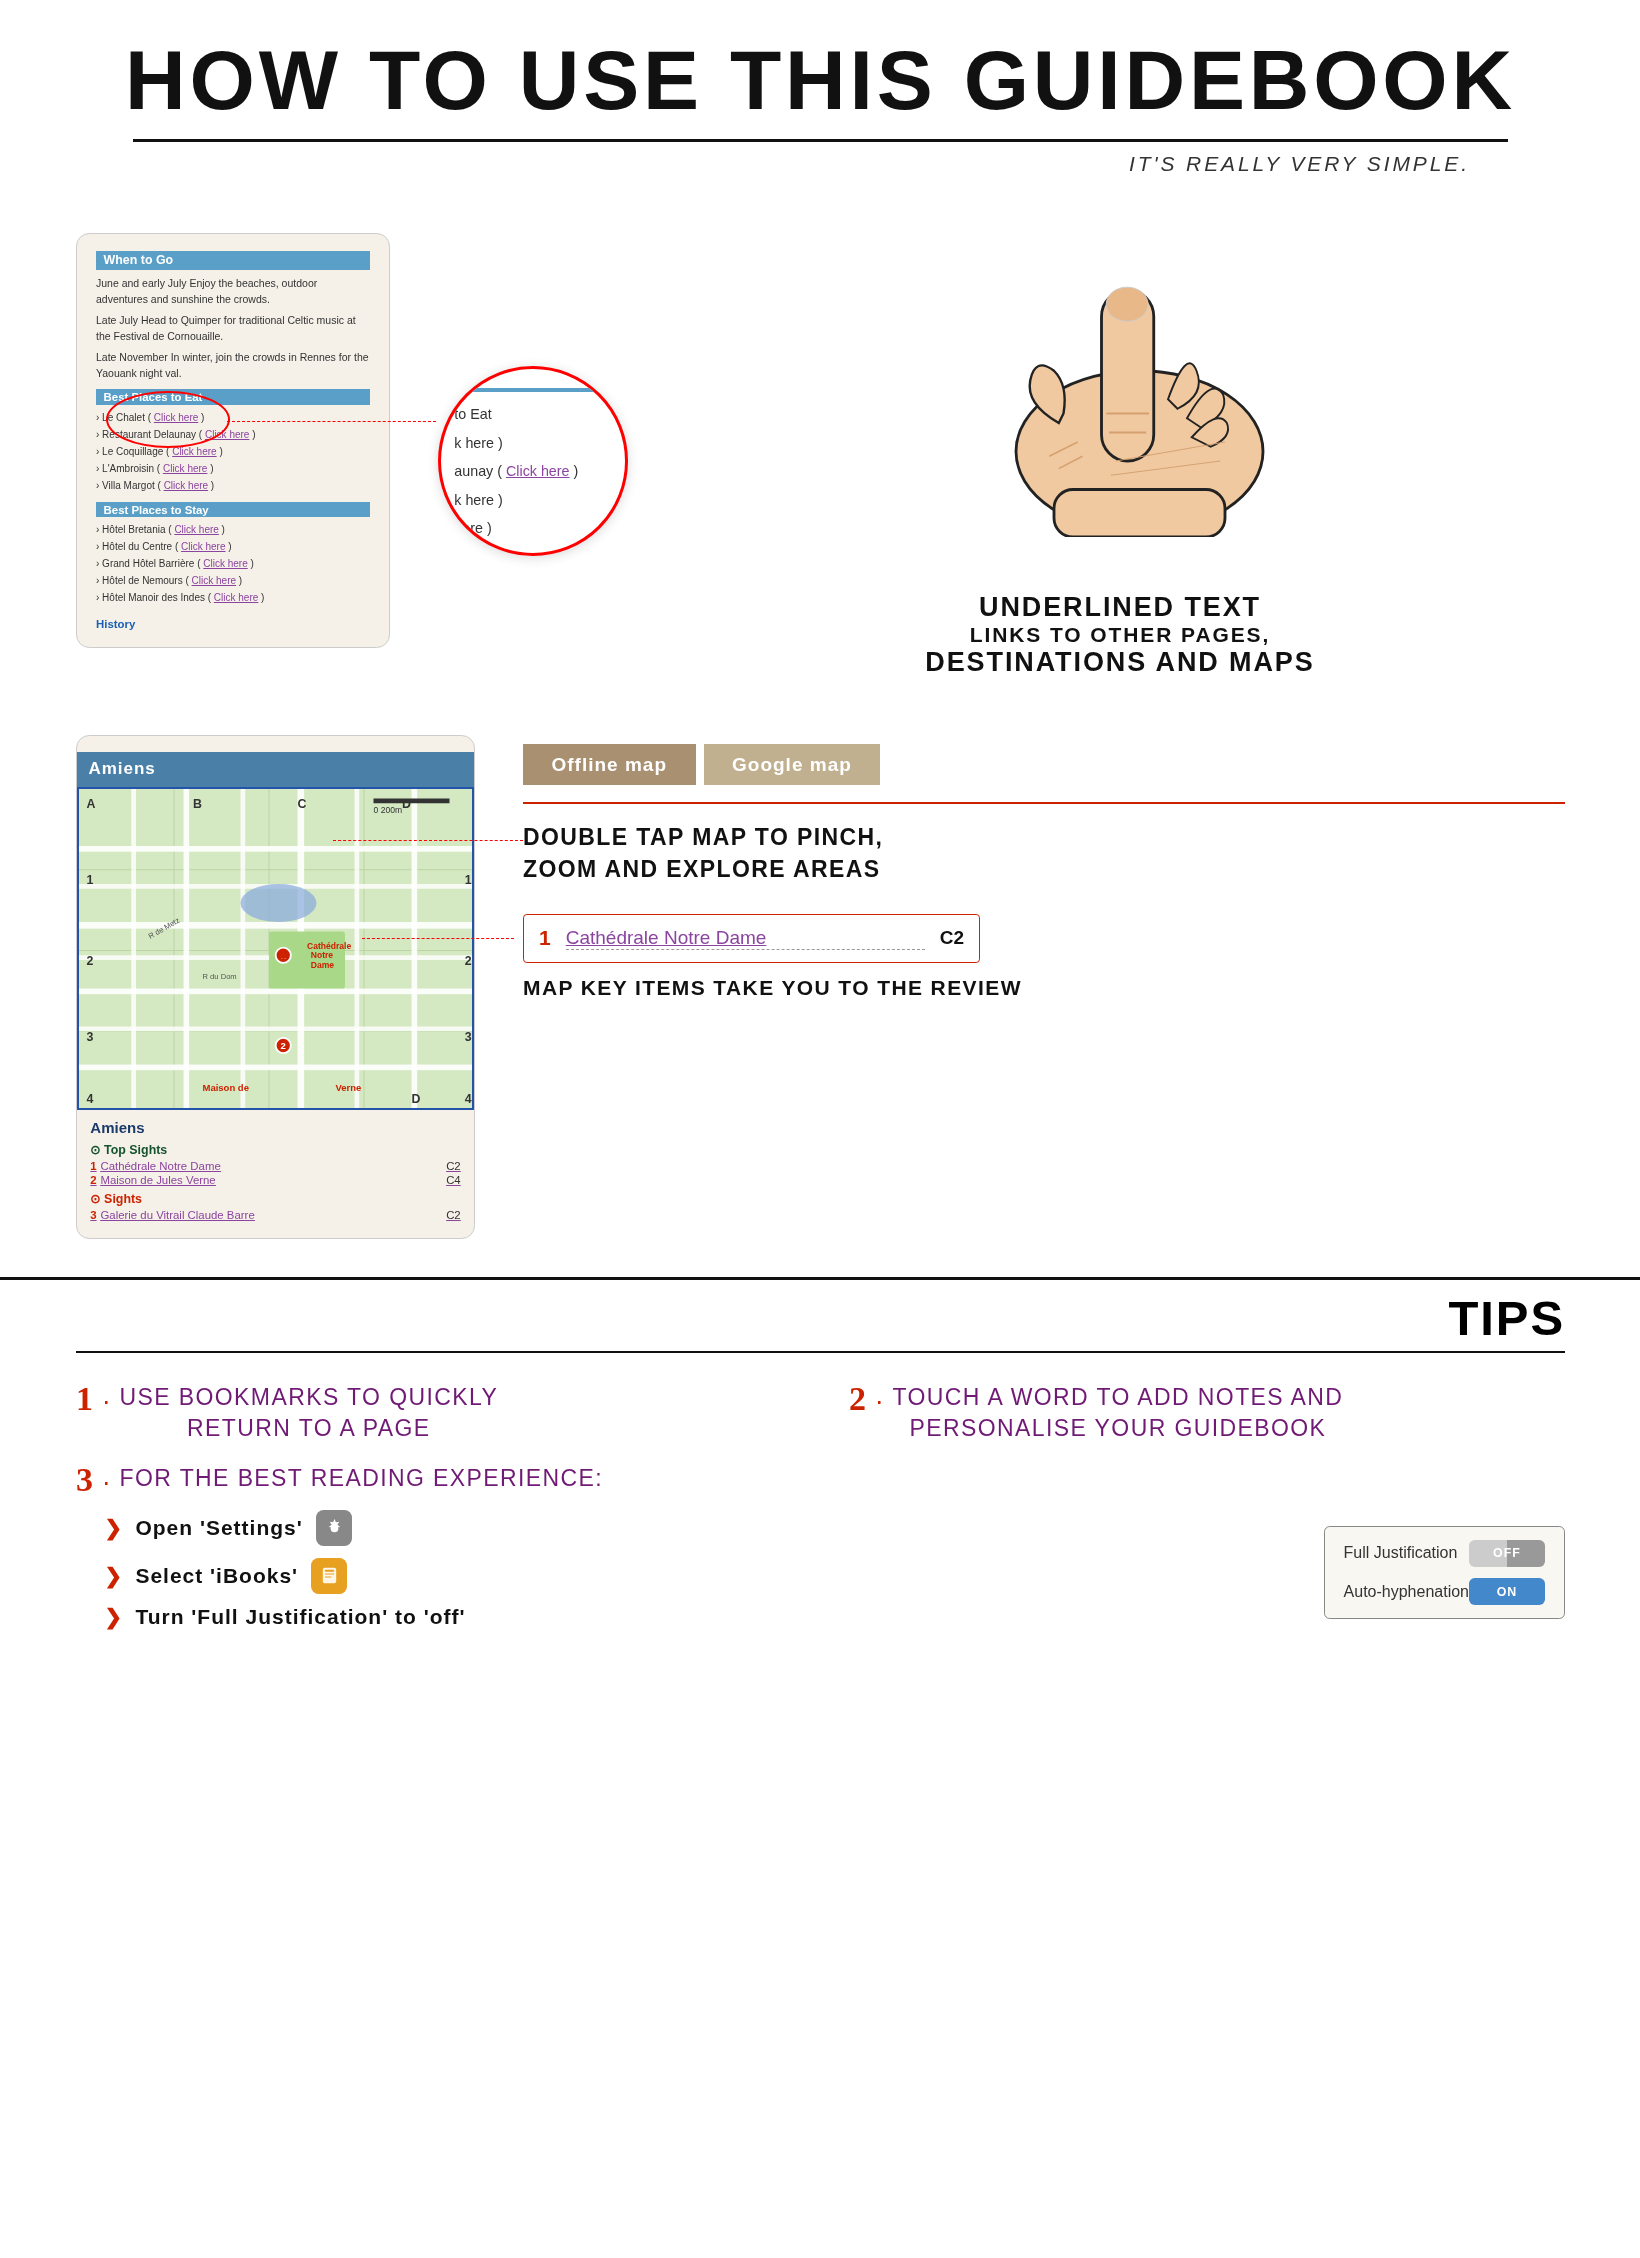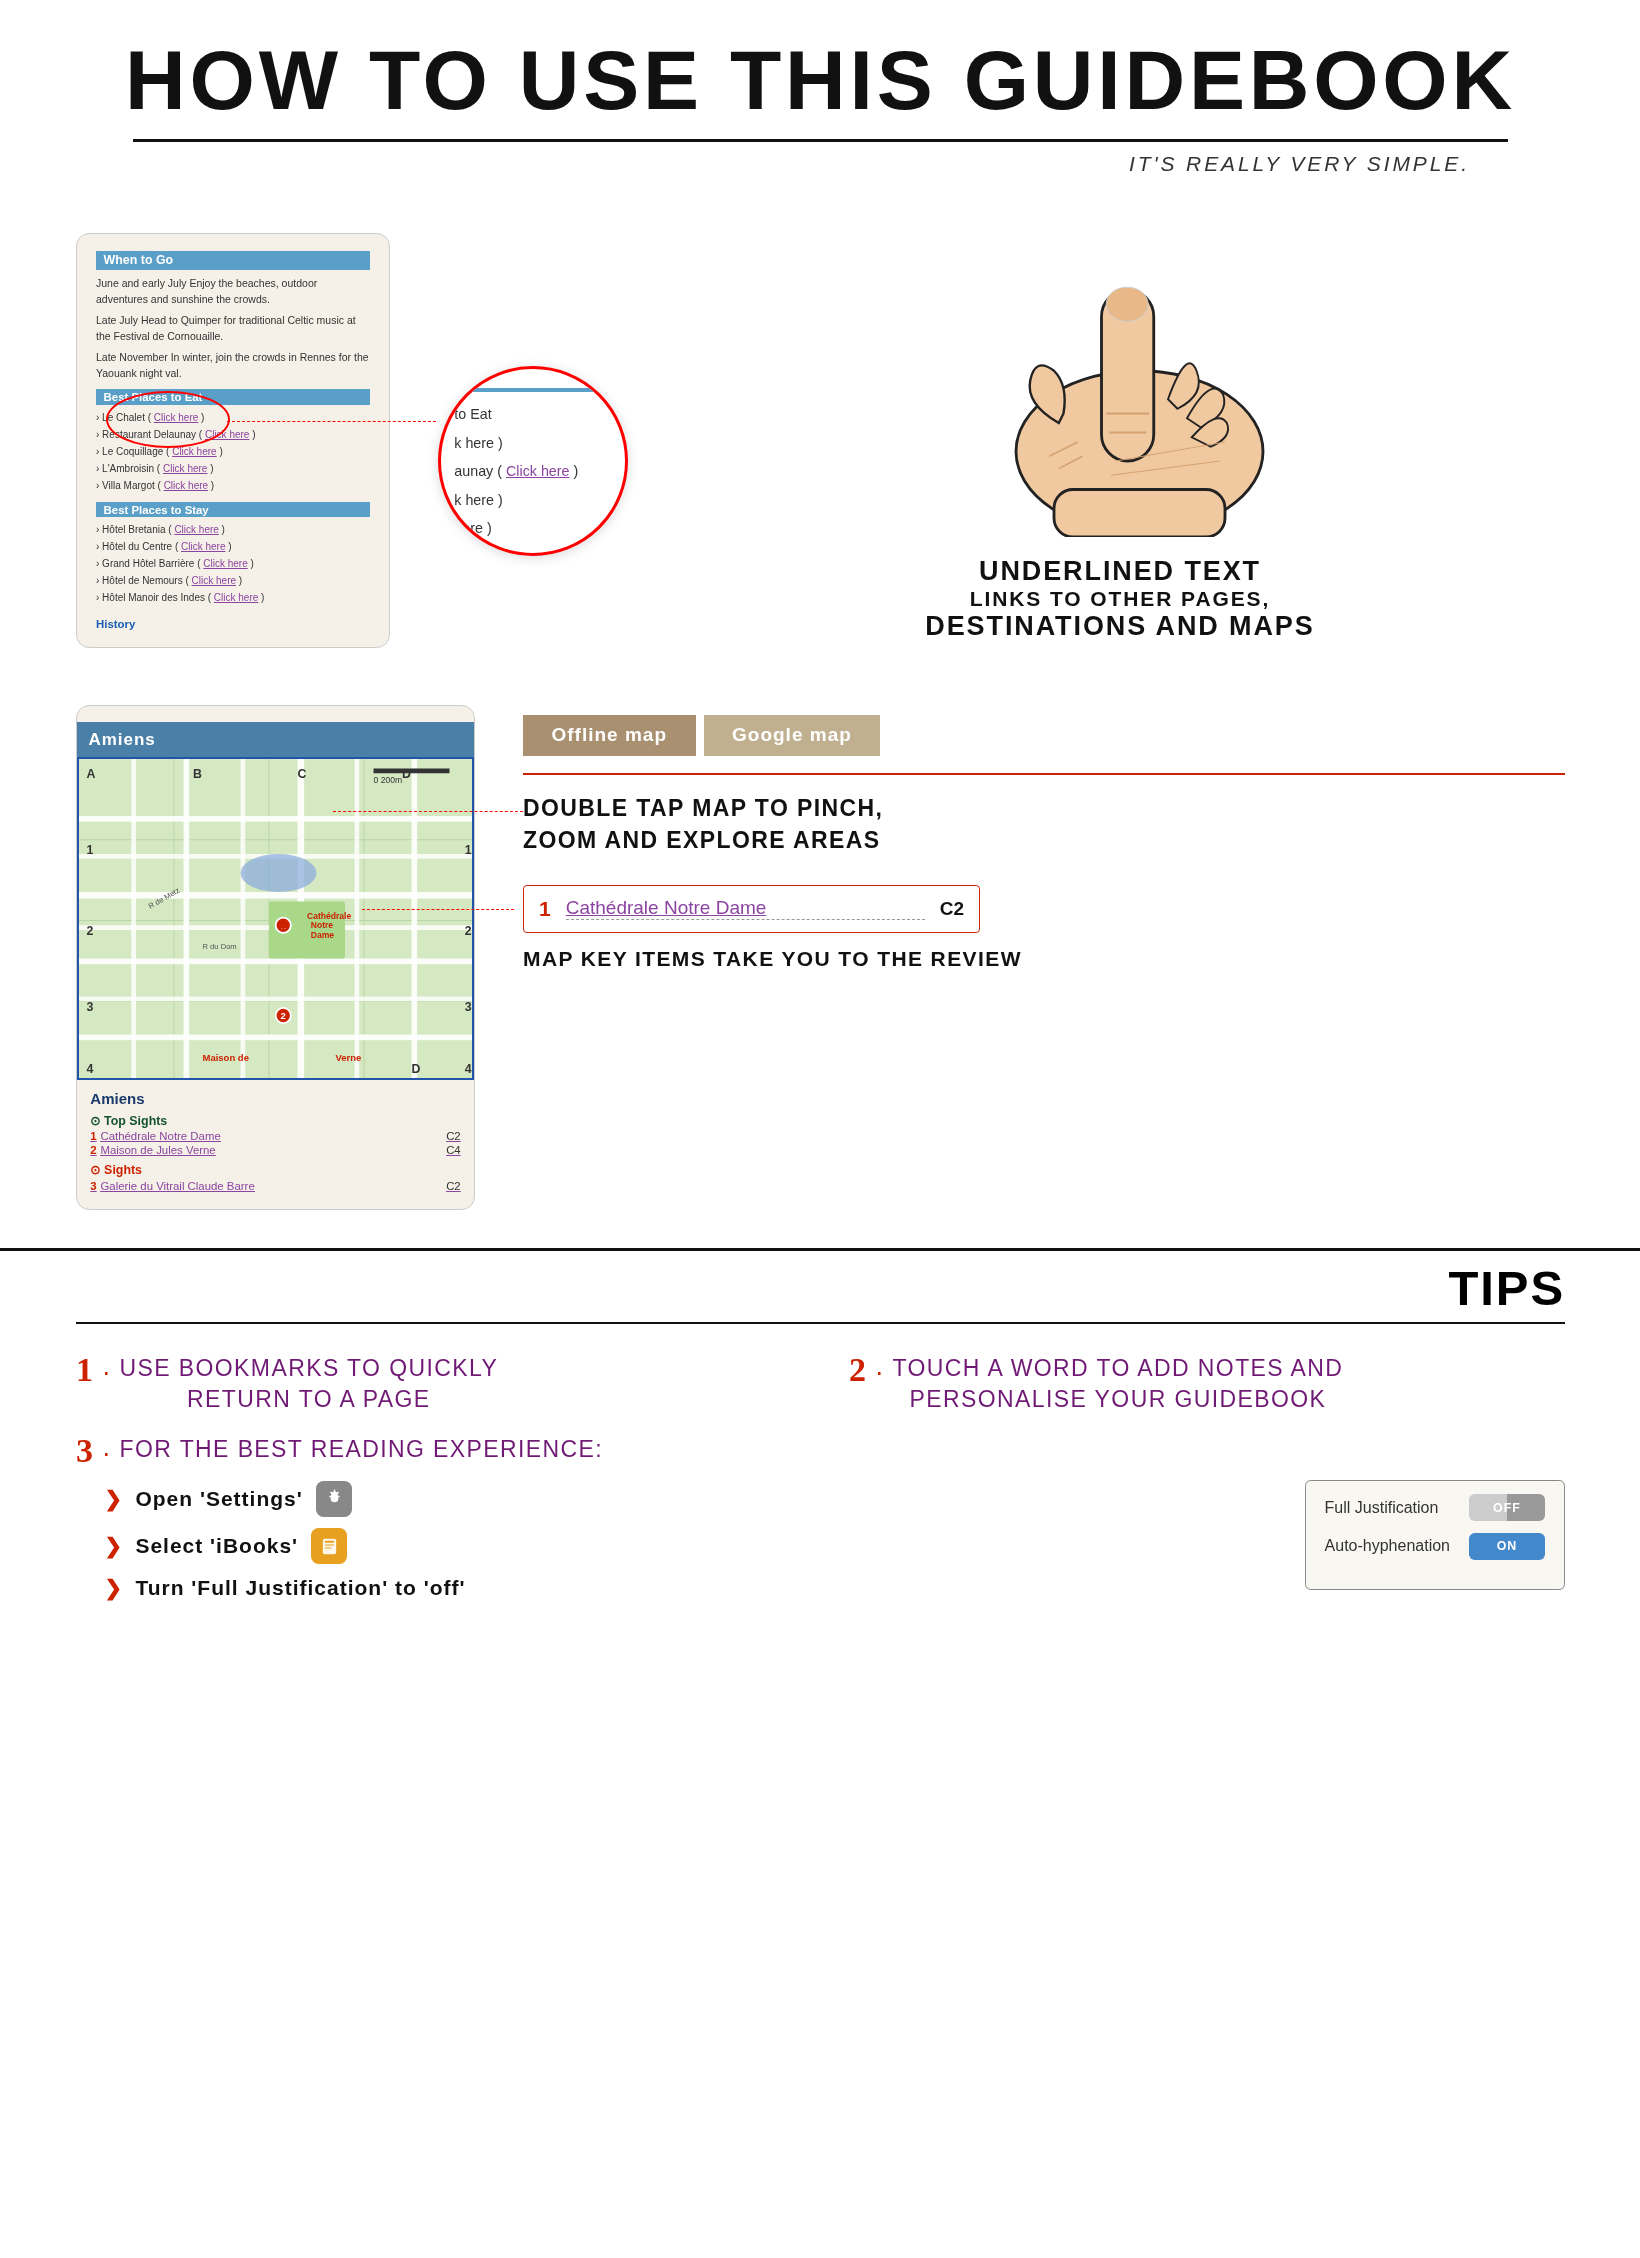--- a/index.html
+++ b/index.html
@@ -483,21 +483,21 @@
       max-width: 304px;
       margin-top: 19px;
       align-self: flex-end;
     }
     .toggle-row {
       display: flex;
       align-items: center;
       justify-content: space-between;
       margin-bottom: 11.4px;
     }
-    .toggle-row:last-child { margin-bottom: 16px; gap: 19px; }
+    .toggle-row:last-child { margin-bottom: 0; }
     .toggle-label {
       font-size: 16px;
       color: #333;
     }
     .toggle-switch {
       width: 76px;
       height: 27px;
       border-radius: 5.7px;
       display: flex;
       align-items: center;
@@ -562,21 +562,21 @@
     <div class="zoom-circle">
       <div class="zoom-bar"></div>
       <div class="zoom-item">to Eat</div>
       <div class="zoom-item">k here )</div>
       <div class="zoom-item">aunay ( <a>Click here</a> )</div>
       <div class="zoom-item">k here )</div>
       <div class="zoom-item">here )</div>
     </div>
   </div>
 
-  <div class="hand-section" style="margin-left: 247px;">
+  <div class="hand-section" style="margin-left: 247px; gap: 36px;">
     <div class="hand-svg-container">
       <svg viewBox="0 0 480 320" width="457" height="304" xmlns="http://www.w3.org/2000/svg">
 
         <ellipse cx="260" cy="230" rx="130" ry="85" fill="#f0c9a0" stroke="#222" stroke-width="3"></ellipse>
 
         <rect x="170" y="270" width="180" height="50" rx="20" fill="#f0c9a0" stroke="#222" stroke-width="3"></rect>
 
         <rect x="220" y="60" width="55" height="180" rx="28" fill="#f0c9a0" stroke="#222" stroke-width="3"></rect>
 
         <ellipse cx="247" cy="75" rx="22" ry="18" fill="#e8b888" stroke="#ccc" stroke-width="1"></ellipse>

